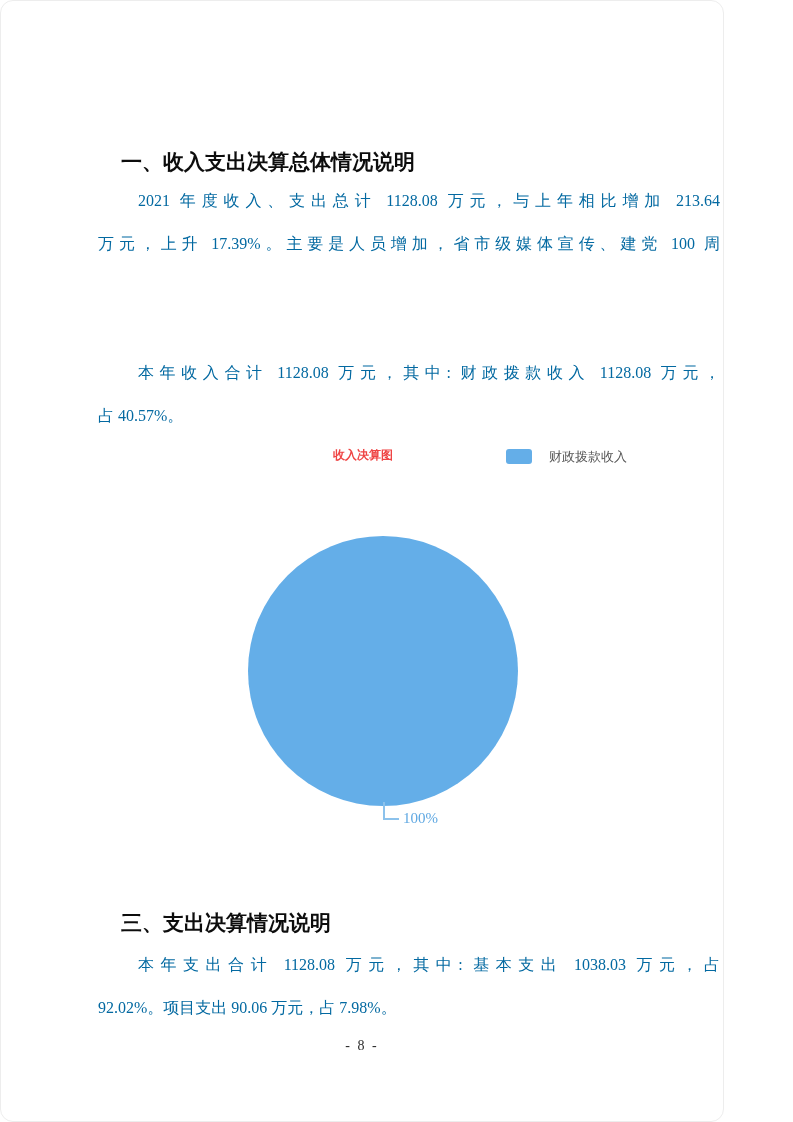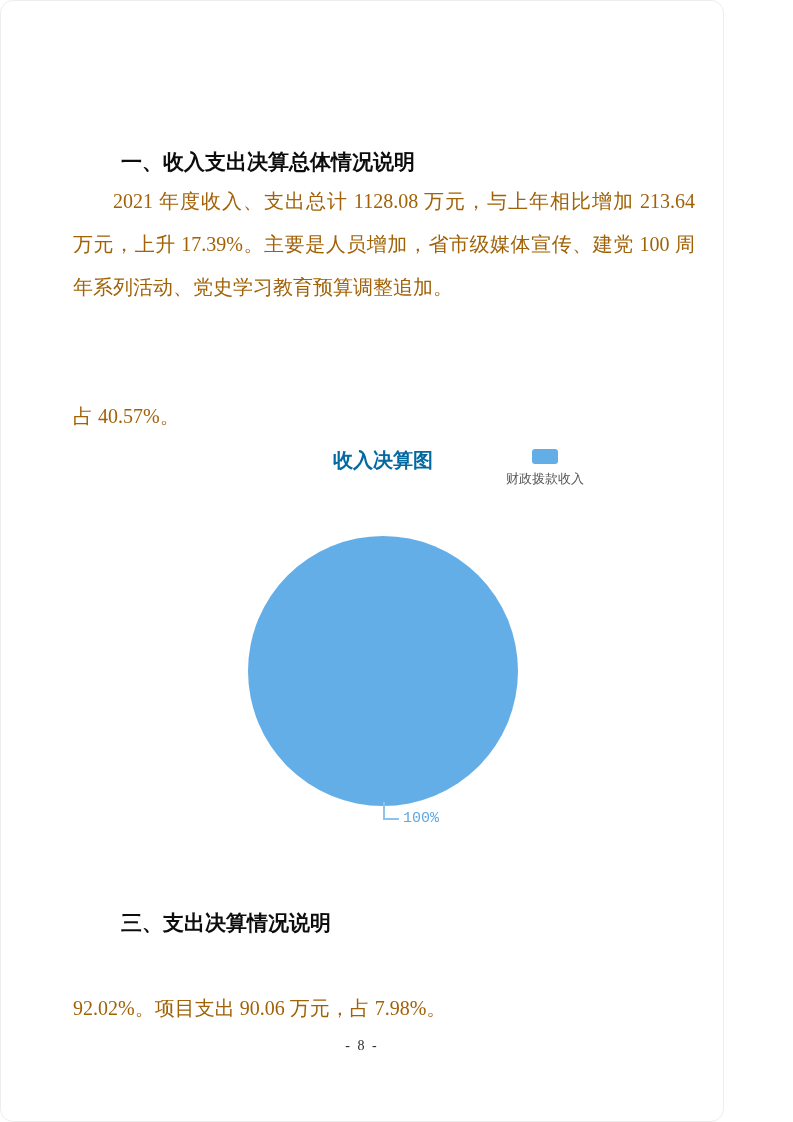--- a/index.html
+++ b/index.html
@@ -6,72 +6,73 @@
   .page{
     position:relative;width:724px;height:1122px;background:#ffffff;
     font-family:"Liberation Serif","DejaVu Serif",serif;color:#141414;
     overflow:hidden;box-sizing:border-box;border:1px solid #ededed;border-radius:13px;
   }
   .heading{
     position:absolute;left:120px;font-weight:bold;font-size:21px;line-height:26px;
     color:#0d0d0d;white-space:nowrap;
   }
   .bodyline{
-    position:absolute;left:72px;width:622px;font-size:20px;line-height:28px;
-    color:#a16207;text-align:justify;
+    position:absolute;left:97px;width:622px;font-size:16px;line-height:28px;
+    color:#0369a1;text-align:justify;
   }
   .bodyline.full{text-align-last:justify;}
   .bodyline.indent{padding-left:40px;width:582px;}
   .chart-title{
     position:absolute;left:332px;top:446px;font-family:"Liberation Sans","DejaVu Sans",sans-serif;
-    font-weight:bold;font-size:20px;color:#0369a1;white-space:nowrap;
+    font-weight:bold;font-size:12px;color:#ef4444;white-space:nowrap;
   }
-  .legend{position:absolute;left:505px;top:448px;display:flex;align-items:center;gap:7px;flex-direction:column;}
+  .legend{position:absolute;left:505px;top:448px;display:flex;align-items:center;gap:17px;}
   .legend-swatch{width:26px;height:15px;border-radius:3px;}
   .legend-label{
     font-family:"Liberation Sans","DejaVu Sans",sans-serif;font-size:13px;color:#555555;
     line-height:15px;white-space:nowrap;
   }
   .pie{position:absolute;left:247px;top:535px;width:270px;height:270px;border-radius:50%;}
   .leader-v{position:absolute;left:382px;top:801px;width:2px;height:18px;}
   .leader-h{position:absolute;left:382px;top:817px;width:16px;height:2px;}
   .pie-label{
-    position:absolute;left:402px;top:809px;font-family:Liberation Mono, monospace;
+    position:absolute;left:402px;top:809px;font-family:Liberation Serif, serif;
     font-size:15px;white-space:nowrap;
   }
   .footer{
     position:absolute;left:0;right:0;top:1037px;text-align:center;font-size:14px;
     color:#2b2b2b;letter-spacing:2px;
   }
 </style>
 </head>
 <body>
 
 <div class="page">
 
   <div class="heading" style="top:148px">一、收入支出决算总体情况说明</div>
 
   <div class="bodyline full indent" style="top:186px">2021 年度收入、支出总计 1128.08 万元，与上年相比增加 213.64</div>
   <div class="bodyline full" style="top:229px">万元，上升 17.39%。主要是人员增加，省市级媒体宣传、建党 100 周</div>
-  <div class="bodyline" style="top:272px">年系列活动、党史学习教育预算调整追加。</div>
 
 
+  <div class="bodyline full indent" style="top:358px">本年收入合计 1128.08 万元，其中: 财政拨款收入 1128.08 万元，</div>
   <div class="bodyline" style="top:401px">占 40.57%。</div>
 
   <div class="chart-title">收入决算图</div>
 
   <div class="legend">
     <div class="legend-swatch" style="background-color: rgb(100, 174, 232);"></div>
     <div class="legend-label">财政拨款收入</div>
   </div>
 
   <div class="pie" style="background-color: rgb(100, 174, 232);"></div>
   <div class="leader-v" style="background-color: rgb(140, 194, 236);"></div>
   <div class="leader-h" style="background-color: rgb(140, 194, 236);"></div>
   <div class="pie-label" style="color: rgb(95, 168, 226);">100%</div>
 
   <div class="heading" style="top:909px">三、支出决算情况说明</div>
 
+  <div class="bodyline full indent" style="top:950px">本年支出合计 1128.08 万元，其中: 基本支出 1038.03 万元，占</div>
   <div class="bodyline" style="top:993px">92.02%。项目支出 90.06 万元，占 7.98%。</div>
 
   <div class="footer">- 8 -</div>
 
 </div>
 
 </body></html>

